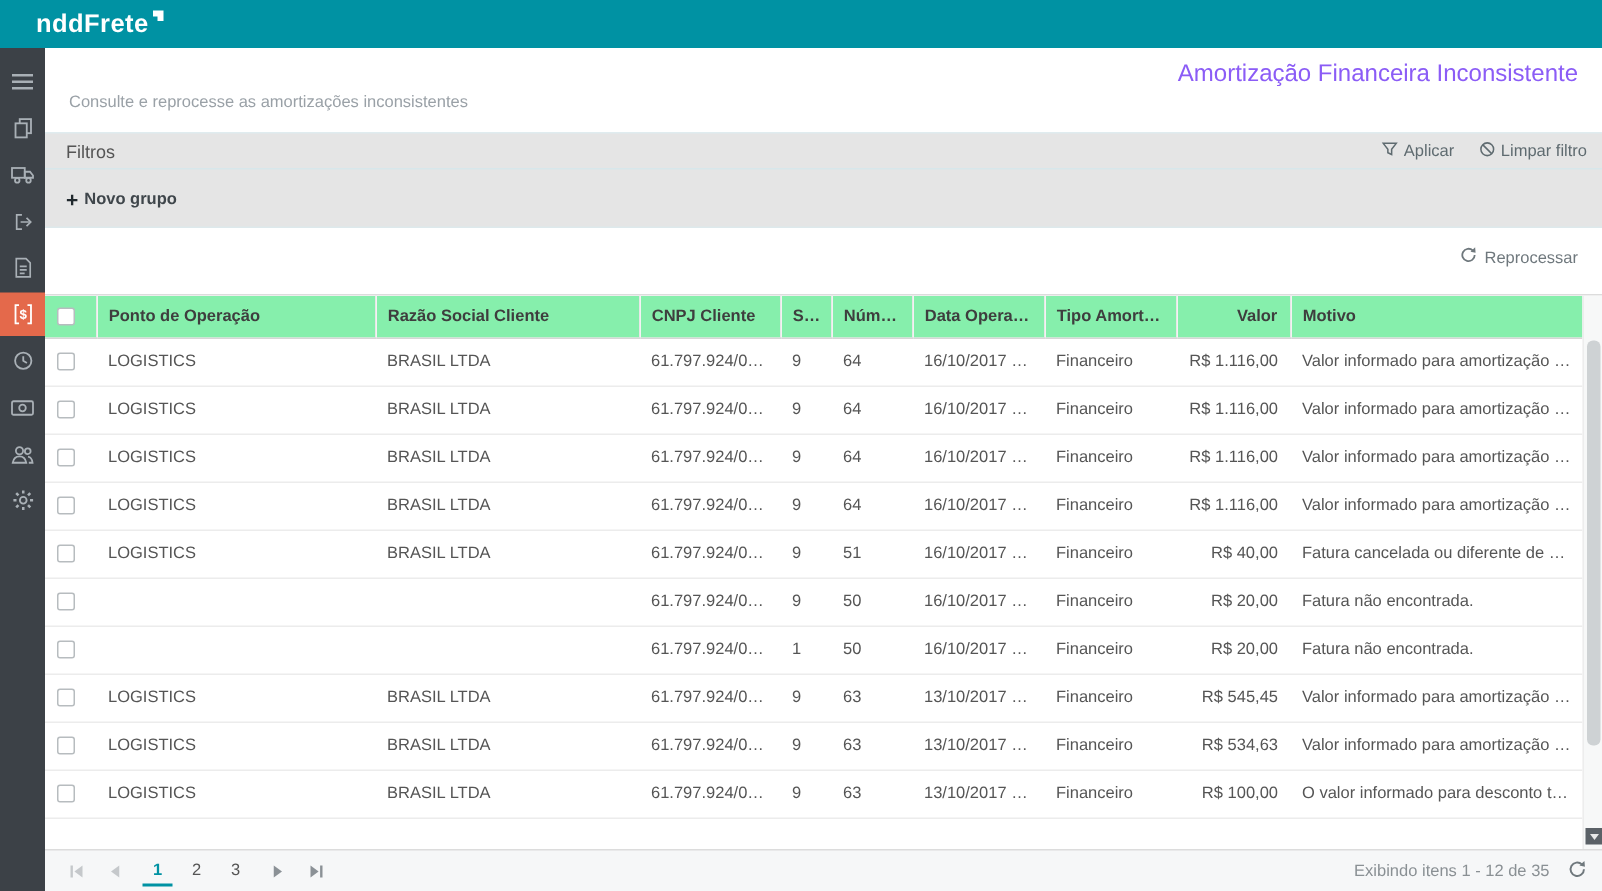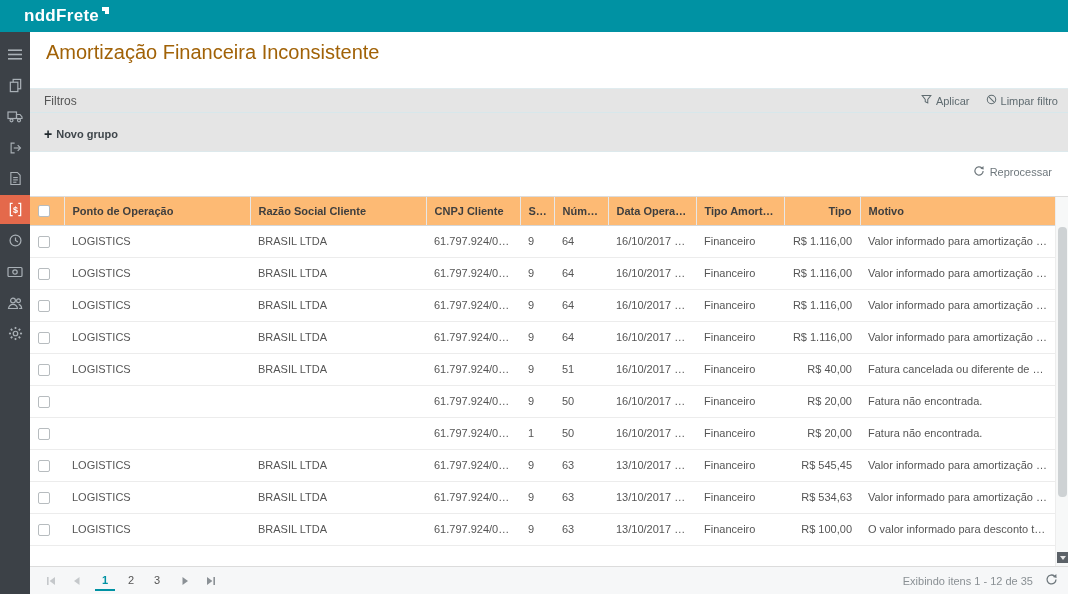--- a/index.html
+++ b/index.html
@@ -39,21 +39,21 @@
   .side-item {
     width:30px; height:29px; margin-bottom:2px; display:flex; align-items:center; justify-content:center;
     color:#a9b0b6; cursor:pointer;
   }
   .side-item.active { background:#e4694b; color:#fff; }
   .side-item svg { display:block; }
   .main { flex:1; display:flex; flex-direction:column; background:#fff; min-width:0; }
 
   
   .page-header { height:56px; padding:9px 16px 0; }
-  .page-header h1 { margin:0; font-size:20px; font-weight:400; color:#a16207; }
+  .page-header h1 { margin:0; font-size:16px; font-weight:400; color:#8b5cf6;text-align:right; }
   .page-header p { margin:3px 0 0; font-size:11px; color:#9aa1a7; }
 
   
   .filters { height:64px; background:#e5e5e5; border-top:1px solid #e0ecef; border-bottom:1px solid #dde9ec; }
   .filters-head {
     height:24px; display:flex; align-items:center; justify-content:space-between;
     padding:0 10px 0 14px; border-bottom:1px solid #d7e7eb; font-size:12px; color:#555;
   }
   .filters-actions { display:flex; align-items:center; }
   .filters-actions button { display:inline-flex; align-items:center; gap:4px; margin-left:16px; font-size:11px; color:#5f6b70; }
@@ -63,21 +63,21 @@
 
   
   .grid-toolbar { height:44px; display:flex; align-items:flex-end; justify-content:flex-end; padding:17px 16px; }
   .grid-toolbar button { display:inline-flex; align-items:center; gap:5px; font-size:11px; color:#6f787d; }
 
   
   .grid-wrap { position:relative; height:370px; border-top:1px solid #dcdcdc; overflow:hidden; }
   table { width:calc(100% - 13px); border-collapse:collapse; table-layout:fixed; font-size:11px; color:#555; }
   thead th {
     height:28px; padding:0 8px; text-align:left; font-weight:bold; color:#3e3e3e;
-    border-bottom:1px solid #d6d6d6; border-right:1px solid #e7e7e7; background:#fdba74;
+    border-bottom:1px solid #d6d6d6; border-right:1px solid #e7e7e7; background:#86efac;
     white-space:nowrap; overflow:hidden; text-overflow:ellipsis;margin-top:44px;
   }
   thead th:last-child { border-right:none; }
   tbody td {
     height:32px; padding:0 8px; border-bottom:1px solid #ececec;
     white-space:nowrap; overflow:hidden; text-overflow:ellipsis;
   }
   th.num, td.num { text-align:right; }
   .checkbox {
     display:inline-block; width:12px; height:12px; border:1px solid #b7bcbf;
@@ -197,20 +197,21 @@
             <line x1="11.4" y1="4.6" x2="13" y2="3"></line>
           </g>
         </svg>
     </div>
   </nav>
 
   <main class="main">
 
     <div class="page-header">
       <h1>Amortização Financeira Inconsistente</h1>
+      <p>Consulte e reprocesse as amortizações inconsistentes</p>
     </div>
 
     <section class="filters">
       <div class="filters-head">
         <span>Filtros</span>
         <div class="filters-actions">
           <button>
             <span>
               <svg width="11" height="11" viewBox="0 0 14 14" fill="none" stroke="currentColor" stroke-width="1.3">
                   <path d="M1.5 2h11L8.6 7v4.5l-3.2-1.6V7z"></path>
@@ -268,21 +269,21 @@
             <th><span class="checkbox"></span></th>
             <th>Ponto de Operação</th>
             <th>Razão Social Cliente</th>
             <th>CNPJ Cliente</th>
             <th>Série</th>
             <th>Número</th>
             <th>
               <span>Data Operação</span>
             </th>
             <th>Tipo Amortização</th>
-            <th class="num">Tipo</th>
+            <th class="num">Valor</th>
             <th>Motivo</th>
           </tr>
         </thead>
         <tbody>
             <tr>
               <td><span class="checkbox"></span></td>
               <td>LOGISTICS</td>
               <td>BRASIL LTDA</td>
               <td>61.797.924/0007-40</td>
               <td>9</td>

